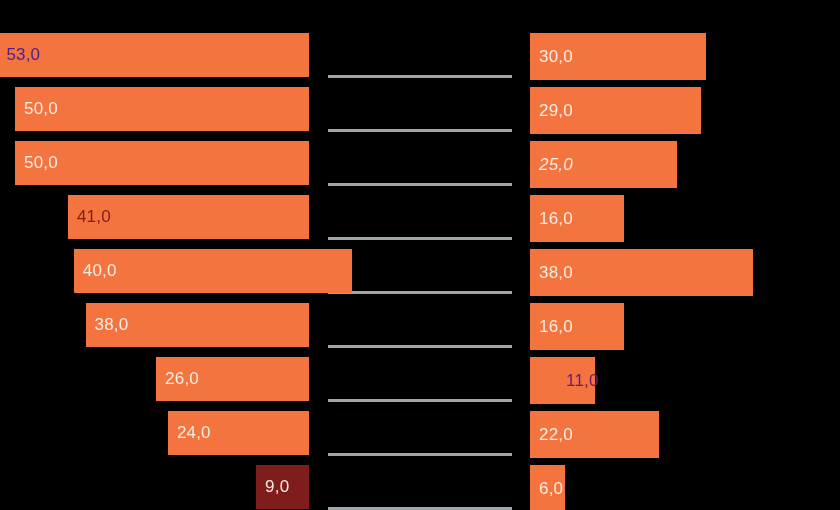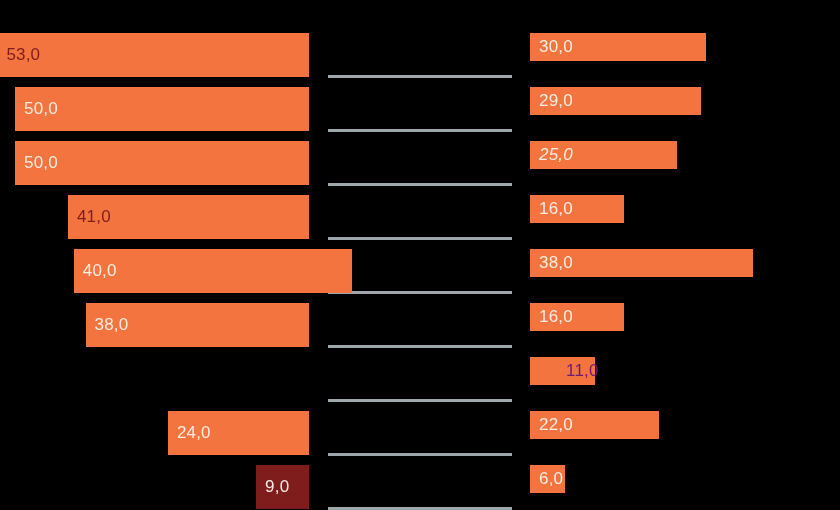--- a/index.html
+++ b/index.html
@@ -31,21 +31,21 @@
     position: absolute;
     top: 0;
     height: 44px;
     background: #F3743E;
     box-sizing: border-box;
   }
   
   .bar-right {
     position: absolute;
     top: 0;
-    height: 28px;
+    height: 47px;
     background: #F3743E;
     box-sizing: border-box;
   }
   .bar-label {
     position: absolute;
     top: 50%;
     transform: translateY(-50%);
     left: 9px;
     color: #FAEDE4;
     font-size: 17px;
@@ -80,21 +80,21 @@
       <div class="row-divider" style="left: 328px; width: 184px; top: 291px; background: rgb(157, 167, 171);"></div>
       <div class="row-divider" style="left: 328px; width: 184px; top: 345px; background: rgb(157, 167, 171);"></div>
       <div class="row-divider" style="left: 328px; width: 184px; top: 399px; background: rgb(157, 167, 171);"></div>
       <div class="row-divider" style="left: 328px; width: 184px; top: 453px; background: rgb(157, 167, 171);"></div>
       <div class="row-divider" style="left: 328px; width: 184px; top: 507px; background: rgb(157, 167, 171);"></div>
     </div>
 
   <div id="rows-host">
       <div class="chart-row" style="top: 33px;">
         <div class="bar-left" title="53,0" style="width: 311.64px; left: -2.64px; background: rgb(243, 116, 62);">
-          <span class="bar-label" style="color: #7f1d1d; text-align: right;">53,0</span>
+          <span class="bar-label" style="color: #4c1d95; text-align: right;">53,0</span>
         </div>
         <div class="bar-right" title="30,0" style="width: 176.4px; left: 530px; background: rgb(243, 116, 62);">
           <span class="bar-label" style="color: rgb(250, 237, 228);">30,0</span>
         </div>
       </div>
       <div class="chart-row" style="top: 87px;">
         <div class="bar-left" title="50,0" style="width: 294px; left: 15px; background: rgb(243, 116, 62);">
           <span class="bar-label" style="color: rgb(250, 237, 228);">50,0</span>
         </div>
         <div class="bar-right" title="29,0" style="width: 170.52px; left: 530px; background: rgb(243, 116, 62);">
@@ -127,20 +127,23 @@
       </div>
       <div class="chart-row" style="top: 303px;">
         <div class="bar-left" title="38,0" style="width: 223.44px; left: 85.56px; background: rgb(243, 116, 62);">
           <span class="bar-label" style="color: rgb(250, 237, 228);">38,0</span>
         </div>
         <div class="bar-right" title="16,0" style="width: 94.08px; left: 530px; background: rgb(243, 116, 62);">
           <span class="bar-label" style="color: rgb(250, 237, 228);">16,0</span>
         </div>
       </div>
       <div class="chart-row" style="top: 357px;">
+        <div class="bar-left" title="26,0" style="width: 152.88px; left: 156.12px; background: rgb(243, 116, 62);">
+          <span class="bar-label" style="color: rgb(250, 237, 228);">26,0</span>
+        </div>
         <div class="bar-right" title="11,0" style="width: 64.68px; left: 530px; background: rgb(243, 116, 62);">
           <span class="bar-label" style="color: #701a75; margin-left: 27px;">11,0</span>
         </div>
       </div>
       <div class="chart-row" style="top: 411px;">
         <div class="bar-left" title="24,0" style="width: 141.12px; left: 167.88px; background: rgb(243, 116, 62);">
           <span class="bar-label" style="color: rgb(250, 237, 228); text-align: right;">24,0</span>
         </div>
         <div class="bar-right" title="22,0" style="width: 129.36px; left: 530px; background: rgb(243, 116, 62);">
           <span class="bar-label" style="color: rgb(250, 237, 228);">22,0</span>

